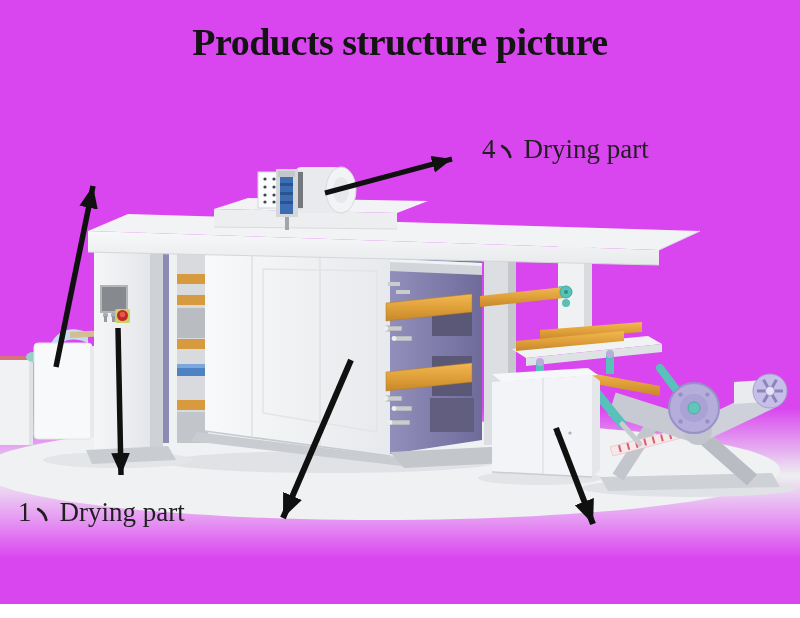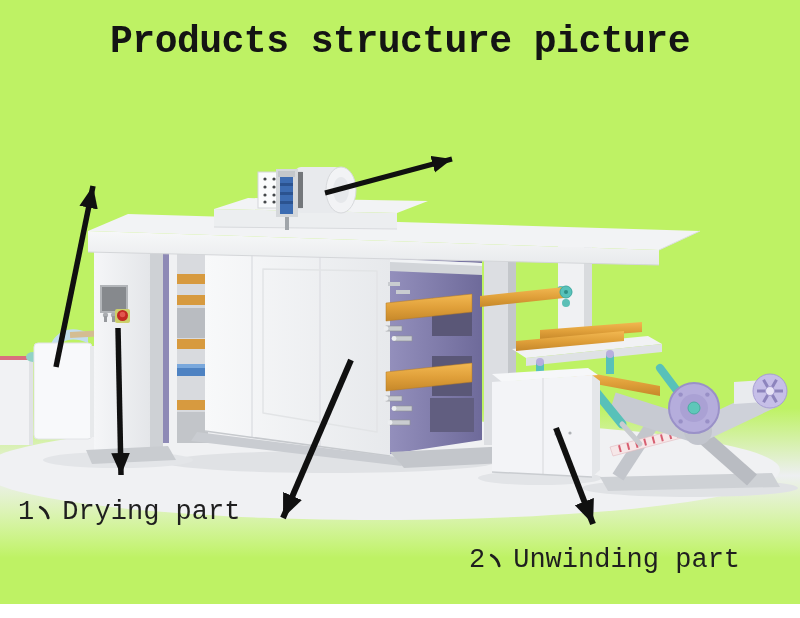--- a/index.html
+++ b/index.html
@@ -1,18 +1,18 @@
 <!DOCTYPE html>
 <html><head>
 <meta charset="utf-8">
 <style>
   html,body{margin:0;padding:0;background:#ffffff;}
   .stage{
-    position:relative;width:800px;height:604px;background:#bef264;
-    font-family:Liberation Mono, monospace;overflow:hidden;
+    position:relative;width:800px;height:604px;background:#d946ef;
+    font-family:Liberation Serif, serif;overflow:hidden;
   }
   .title{
     position:absolute;left:0;top:20px;width:100%;margin:0;
     text-align:center;font-size:38px;font-weight:700;color:#141414;
     letter-spacing:-0.5px;
   }
   .part-label{
     position:absolute;font-size:27px;font-weight:400;color:#1f1f1f;
     white-space:nowrap;line-height:1.15;
   }
@@ -277,27 +277,27 @@
     <g stroke="#101010">
       <line x1="56" y1="367" x2="93" y2="186" stroke-width="5.5" marker-end="url(#ah)"></line>
       <line x1="118" y1="328" x2="121" y2="475" stroke-width="5.5" marker-end="url(#ah)"></line>
       <line x1="325" y1="193" x2="452" y2="159" stroke-width="5" marker-end="url(#ah)"></line>
       <line x1="351" y1="360" x2="283" y2="518" stroke-width="6" marker-end="url(#ah)"></line>
       <line x1="556" y1="428" x2="593" y2="524" stroke-width="6" marker-end="url(#ah)"></line>
     </g>
   </svg>
 
 
+  <div class="part-label" style="left:482px;top:134px">
+    <span class="num">4</span><svg class="cjk-comma" viewBox="0 0 12 16">
+        <path d="M2 3 C6 5 8.5 9 9.5 13"></path>
+      </svg><span>Drying part</span>
+  </div>
 
   <div class="part-label" style="left:18px;top:497px">
     <span class="num">1</span><svg class="cjk-comma" viewBox="0 0 12 16">
         <path d="M2 3 C6 5 8.5 9 9.5 13"></path>
       </svg><span>Drying part</span>
   </div>
 
 
-  <div class="part-label" style="left:469px;top:545px">
-    <span class="num">2</span><svg class="cjk-comma" viewBox="0 0 12 16">
-        <path d="M2 3 C6 5 8.5 9 9.5 13"></path>
-      </svg><span>Unwinding part</span>
-  </div>
 
 </div>
 
 </body></html>

